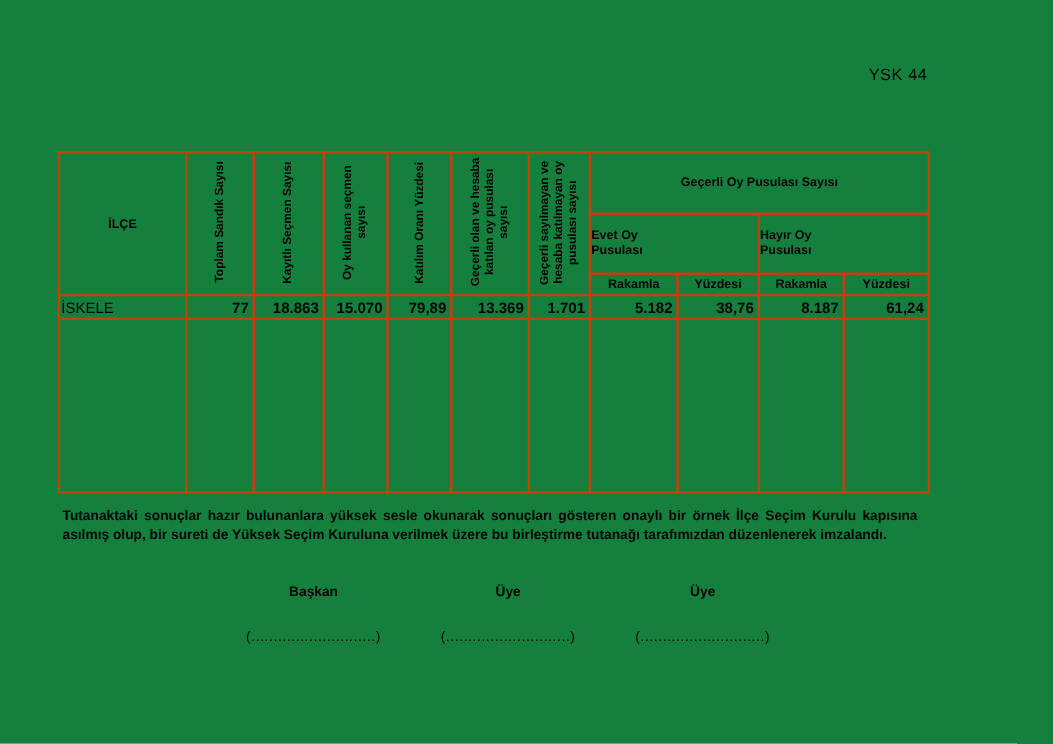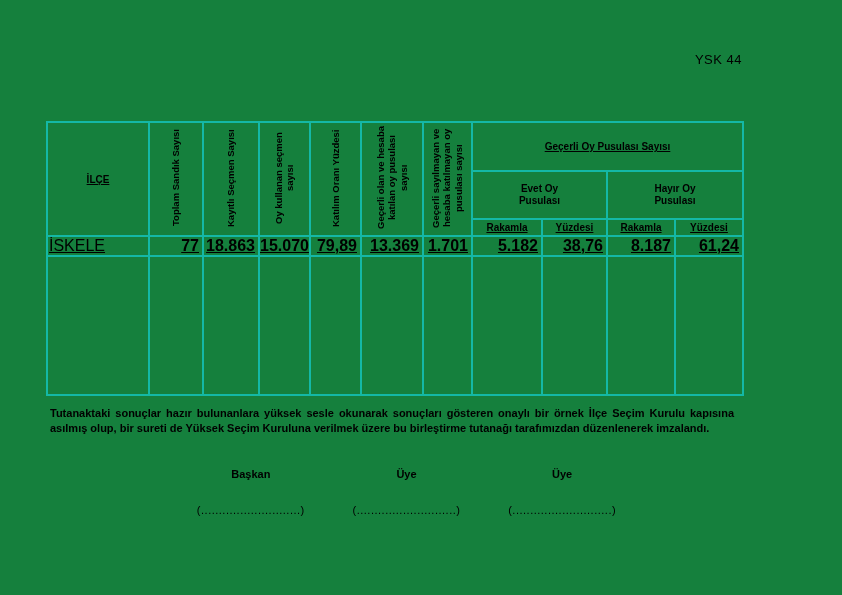--- a/index.html
+++ b/index.html
@@ -17,42 +17,41 @@
   .doc-title {
     position: absolute; top: 70px; left: 46px; width: 698px;
     text-align: center; font-size: 13.5px; line-height: 17px;
   }
   table.main {
     position: absolute; left: 46px; top: 121px;
     border-collapse: collapse; table-layout: fixed;
     width: 698px;
   }
   table.main th, table.main td {
-    border: 2px solid #14b8a6;
+    border: 2px solid #c2410c;
     font-size: 10px;
     overflow: hidden;
-    text-decoration: underline;
   }
   th.ilce-h { font-size: 12px; font-weight: bold; text-align: center; vertical-align: middle; }
   th.rot { vertical-align: middle; text-align: center; }
   .rot-text {
     display: inline-block;
     writing-mode: vertical-rl;
     transform: rotate(180deg);
     height: 108px;
     text-align: center;
     font-weight: bold;
     font-size: 9.5px;
     line-height: 1.2;
   }
   th.valid-h { font-weight: bold; font-size: 11px; text-align: center; vertical-align: middle; height: 49px; }
-  th.yn-h { font-weight: bold; font-size: 10.5px; text-align: center; vertical-align: middle; height: 48px; }
+  th.yn-h { font-weight: bold; font-size: 10.5px; text-align: left; vertical-align: middle; height: 48px; }
   .yn-inner { display: inline-block; width: 78px; line-height: 1.25; }
   th.sub-h { font-weight: bold; font-size: 10px; text-align: center; vertical-align: middle; height: 17px; }
-  tr.data-row td { height: 19px; font-size: 16px; vertical-align: middle; }
+  tr.data-row td { height: 19px; font-size: 12px; vertical-align: middle; }
   td.c-ilce { font-size: 10.5px; text-align: left; padding-left: 1px; }
   td.num { text-align: right; padding-right: 3px; font-weight: bold; }
   tr.empty-row td { height: 139px; }
   .closing {
     position: absolute; left: 50px; top: 406px; width: 684px;
     font-size: 11px; font-weight: bold; line-height: 15px;
     text-align: justify;
   }
   .doc-date {
     position: absolute; top: 440px; left: 46px; width: 667px;

